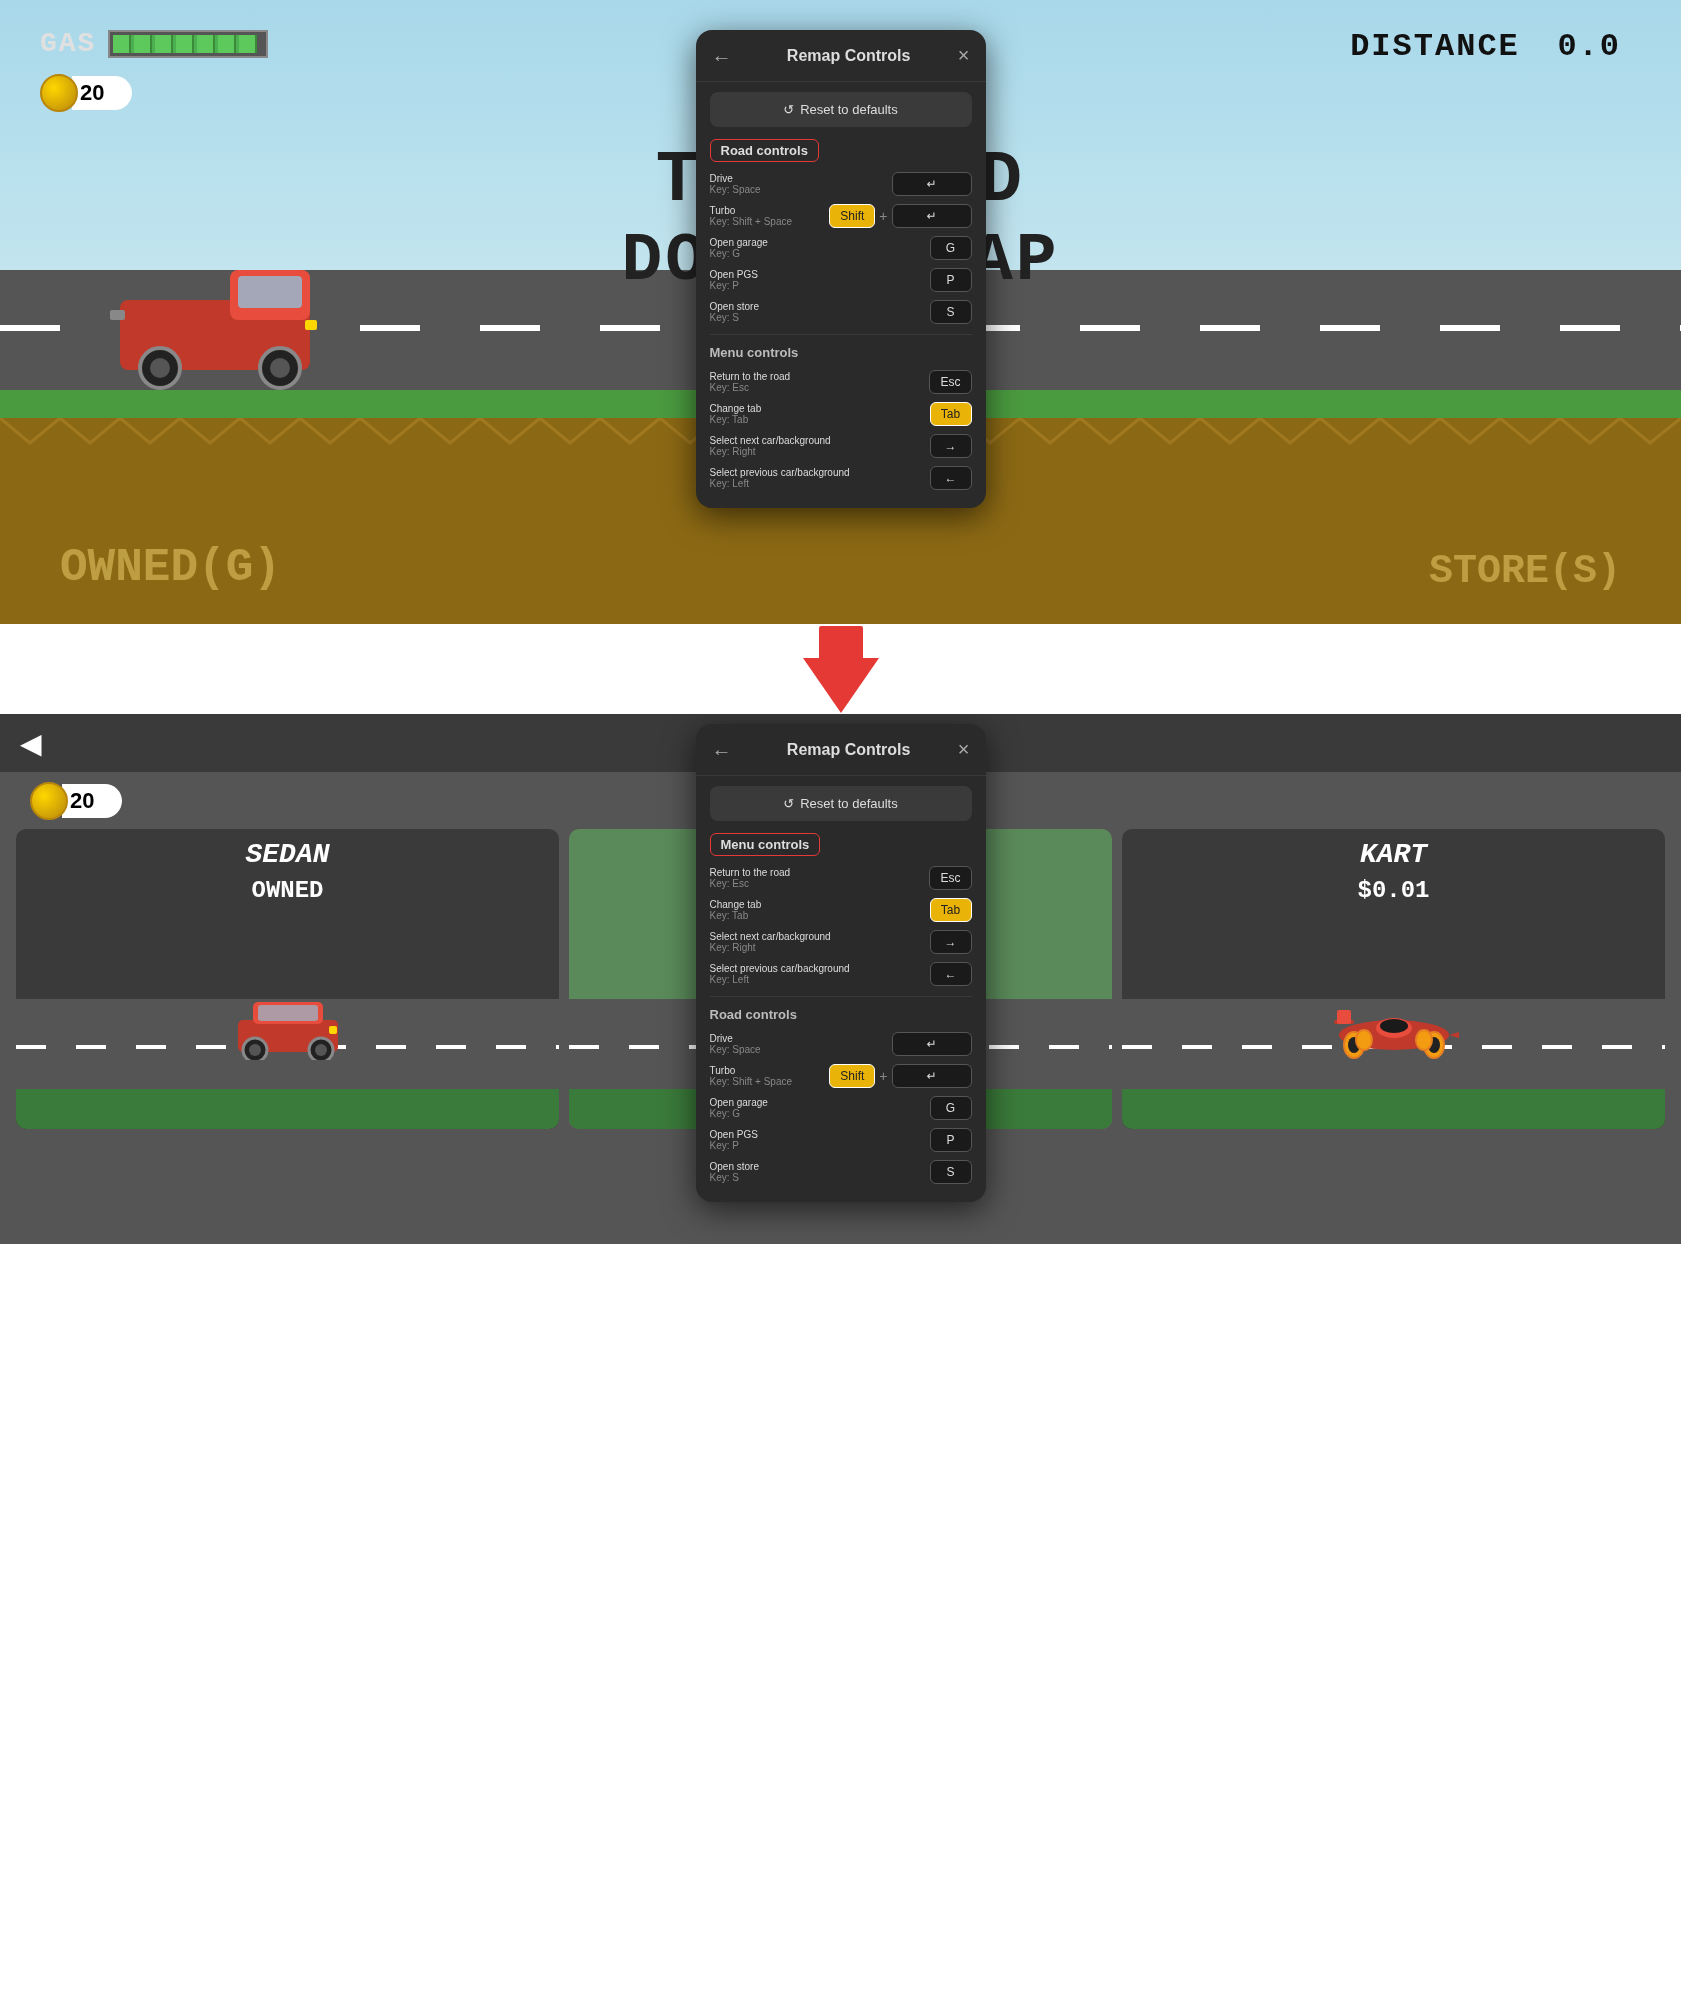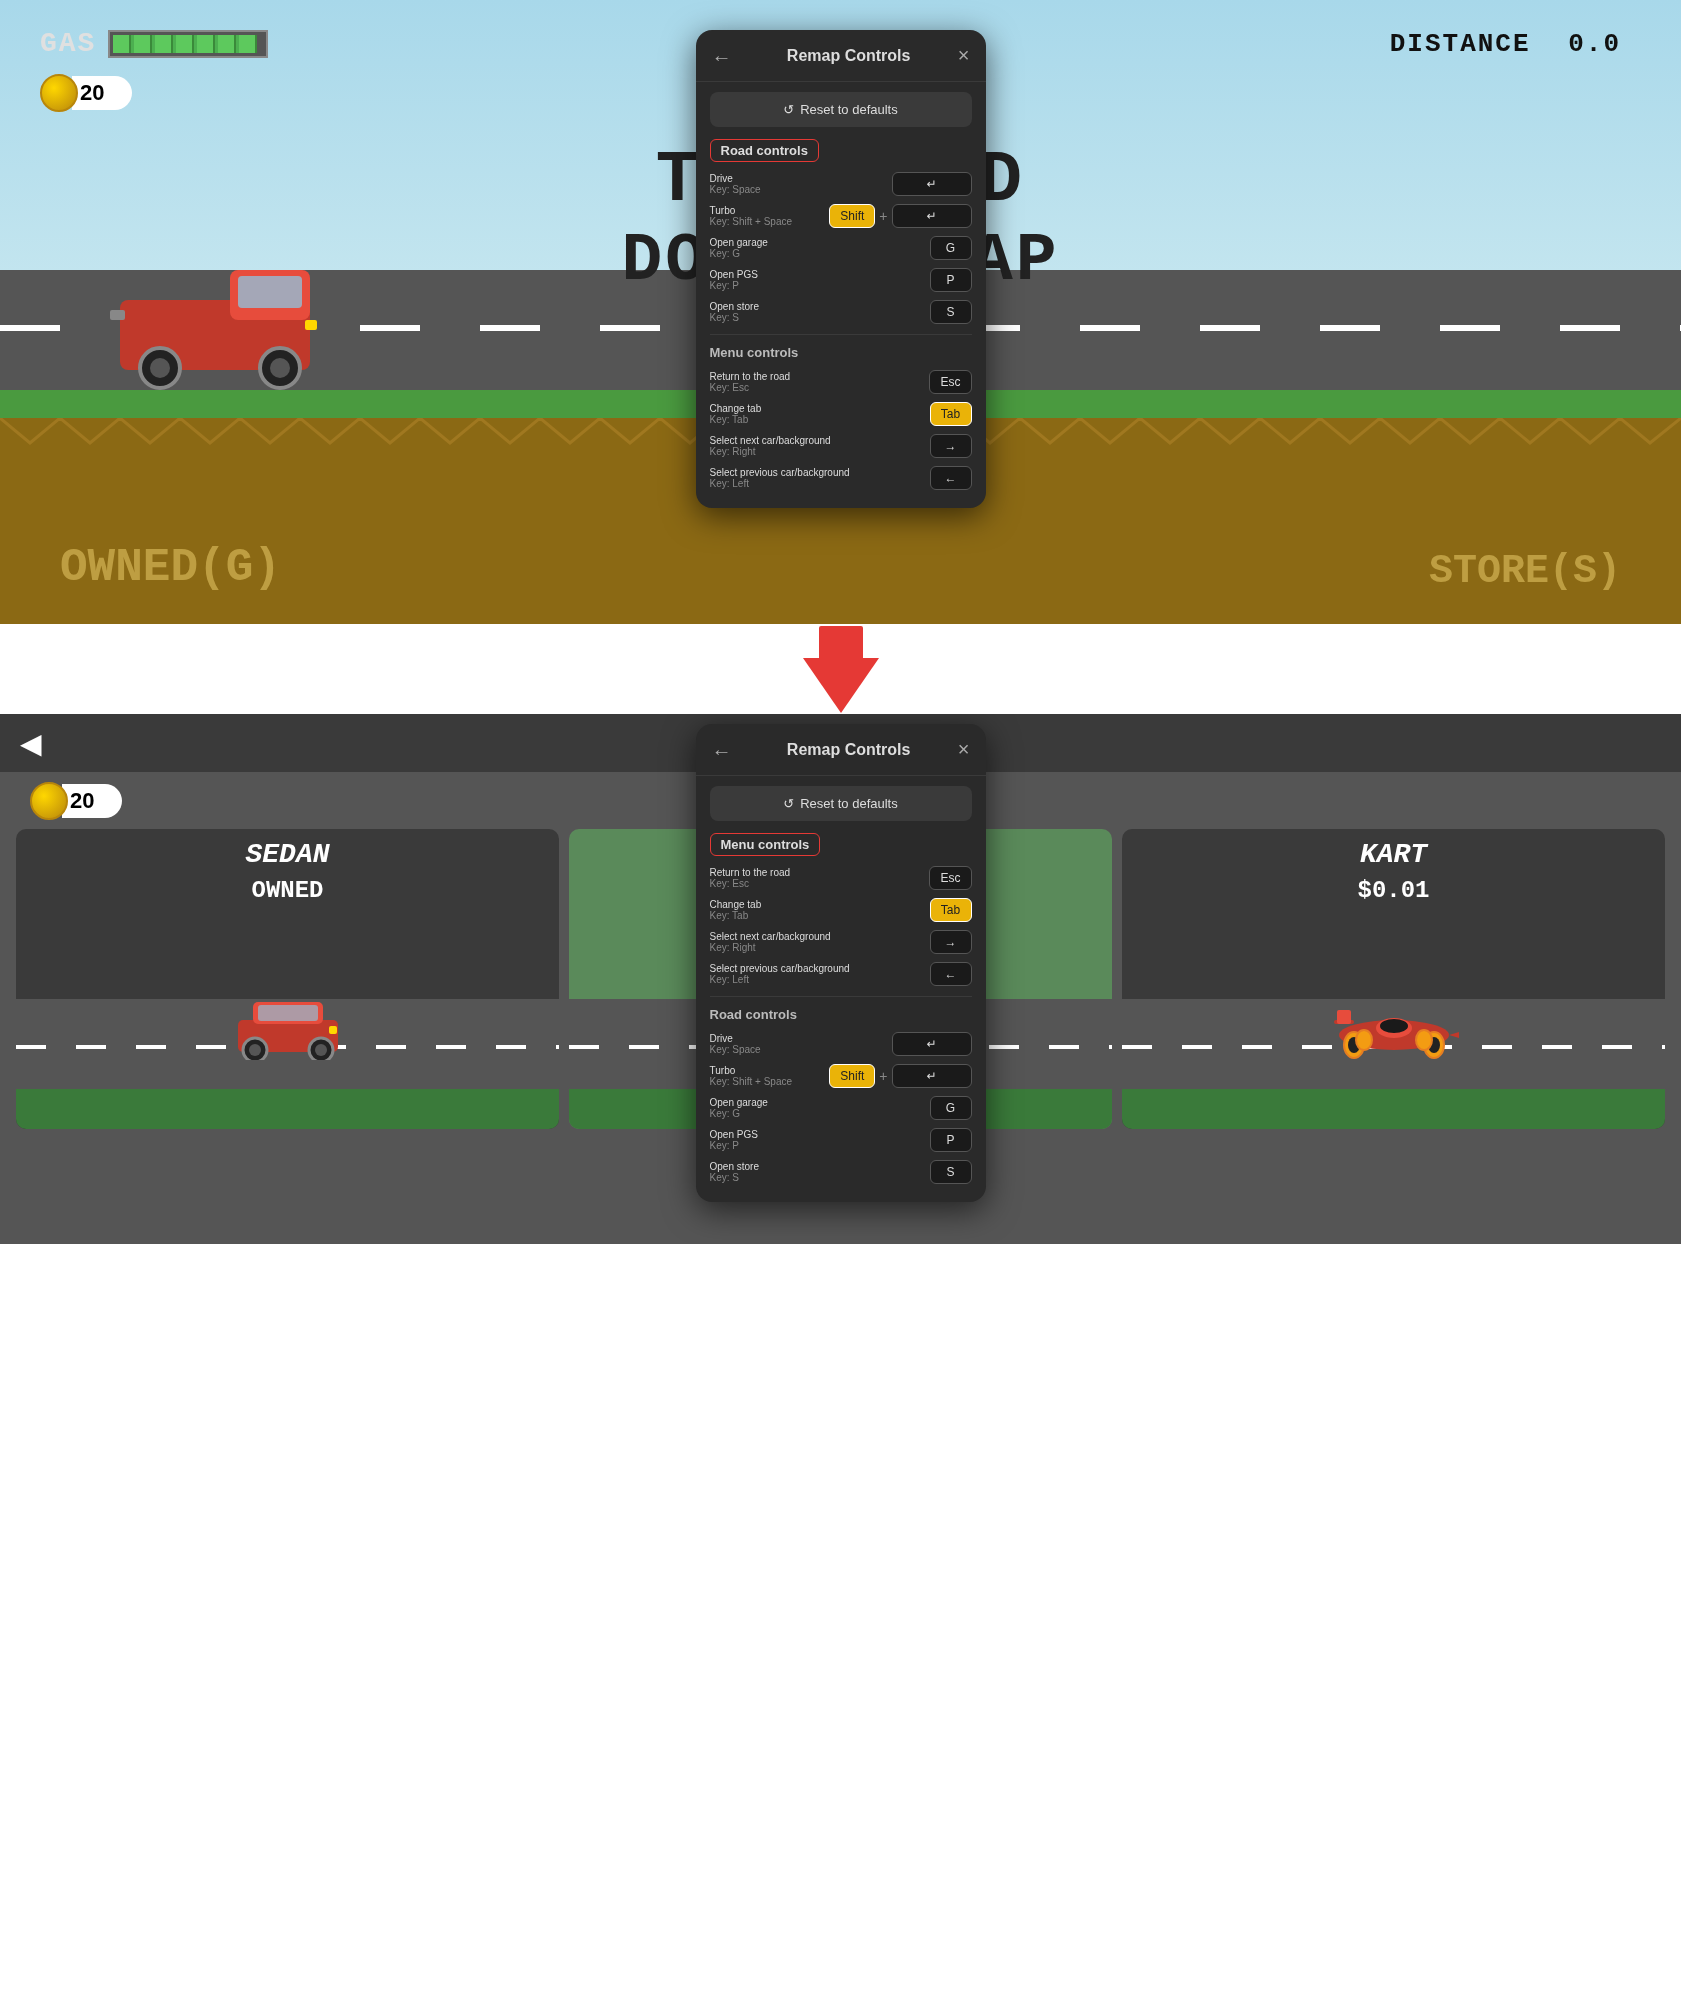--- a/index.html
+++ b/index.html
@@ -120,21 +120,21 @@
       position: absolute;
       top: 28px; right: 60px;
       color: #e0e0e0;
       font-size: 28px;
       font-weight: bold;
       font-family: 'Courier New', monospace;
       letter-spacing: 2px;
     }
     .hud-distance span {
       color: #111;
-      font-size: 26px;
+      font-size: 32px;
       font-weight: 900;
     }
 
     
     .game-center-text {
       position: absolute;
       top: 140px; left: 50%;
       transform: translateX(-50%);
       text-align: center;
     }

